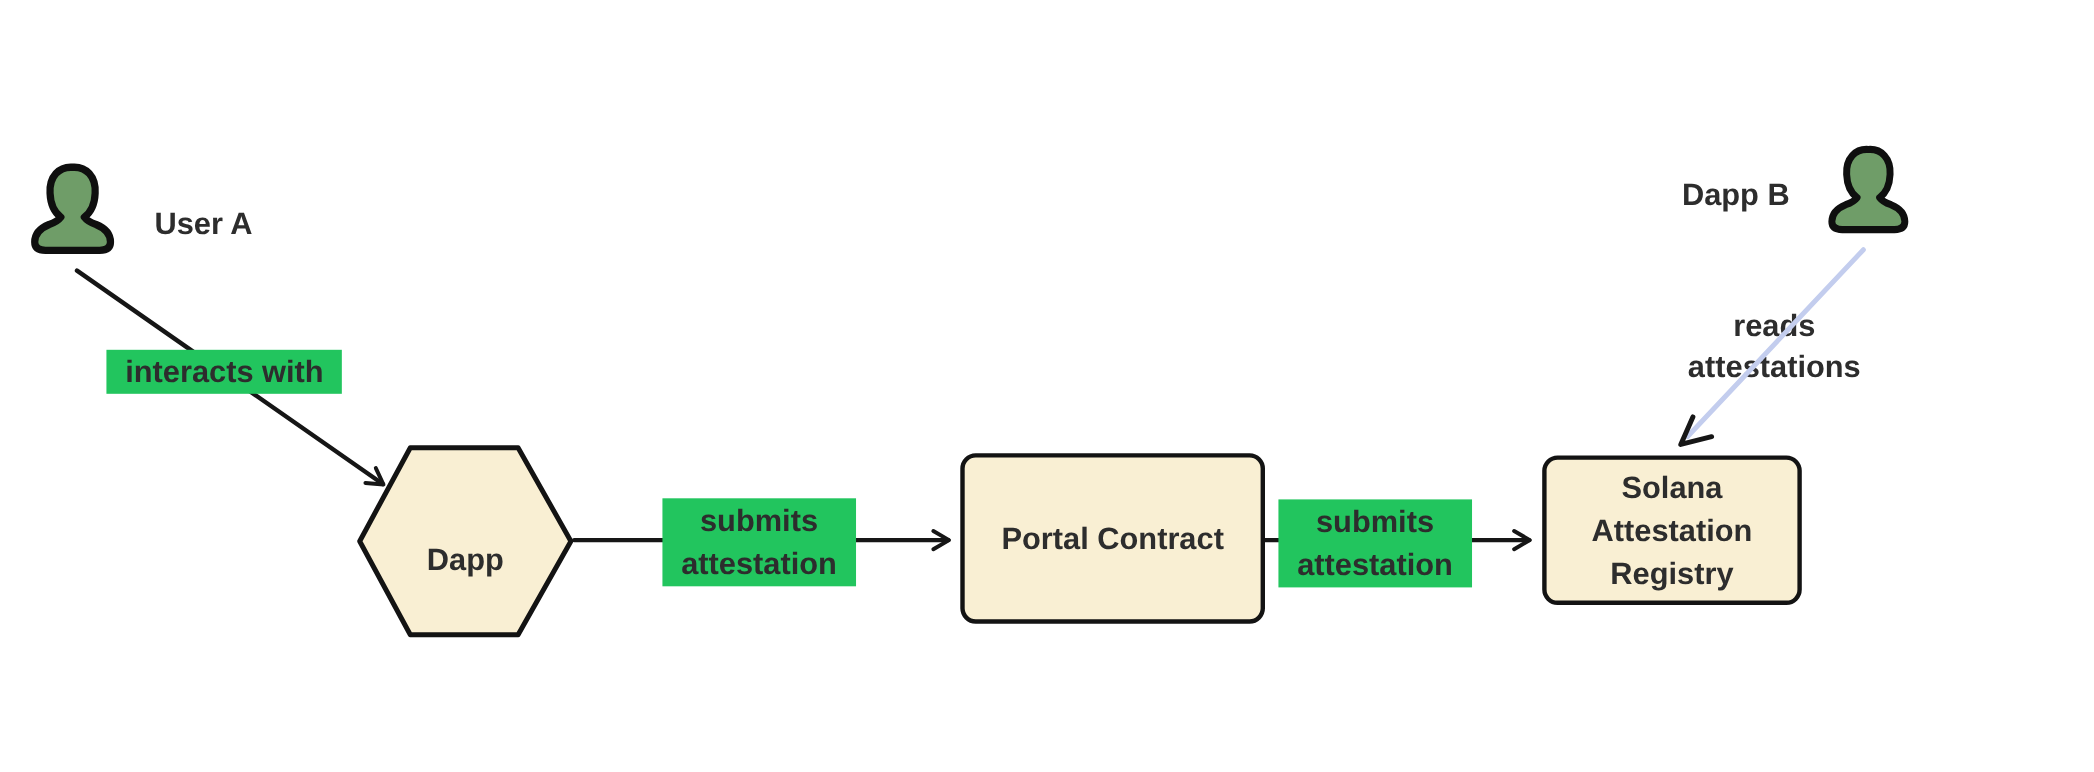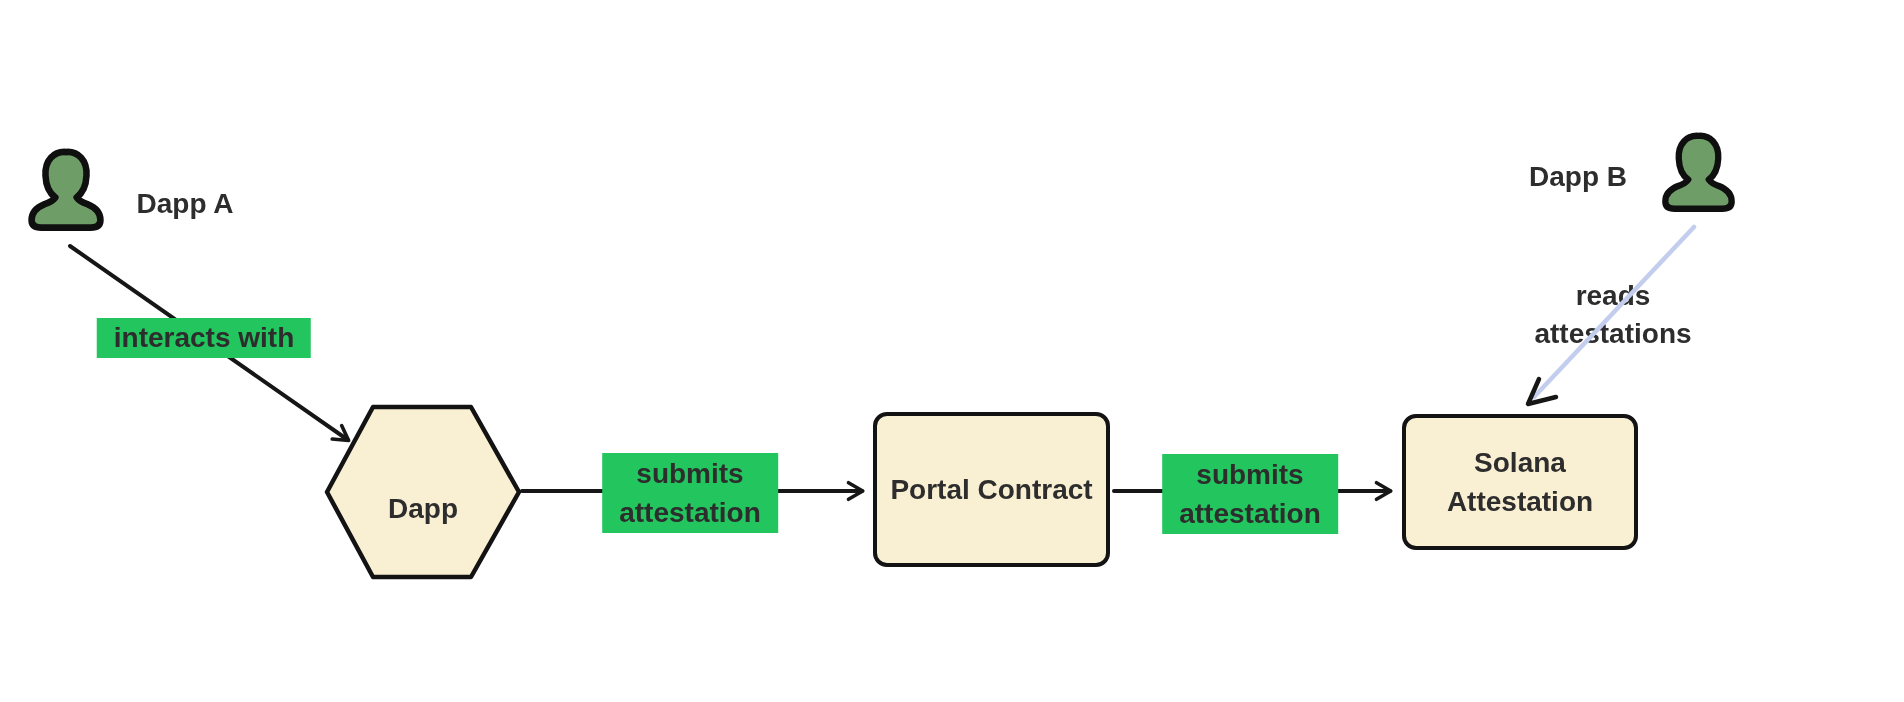--- a/index.html
+++ b/index.html
@@ -89,41 +89,42 @@
     </g>
 
     <g transform="translate(1659,131) scale(0.79,0.81)">
       <path d="M50 6 C65 5, 76 16, 75 34 C74.5 46, 70 55, 63 60 C66 64, 70 66, 76 68
                C86 72, 92 78, 92 87 Q92 96, 80 96 L20 96 Q8 96, 8 87
                C8 78, 14 72, 24 68 C30 66, 34 64, 37 60 C30 55, 25.5 46, 25 34
                C24 16, 35 5, 50 6 Z" fill="#6f9d68" stroke="#0f0f0f" stroke-width="8" stroke-linejoin="round"></path>
     </g>
   </svg>
 
-  <div class="lbl" style="left:185px; top:204px;">Dapp A</div>
+  <div class="lbl" style="left:185px; top:204px;">User A</div>
   <div class="lbl" style="left:1578px; top:177px;">Dapp B</div>
 
   <div class="lbl bg" style="left:204px; top:338px;">interacts with</div>
 
   <div class="lbl bg" style="left:690px; top:493px; line-height:39px;">
     <div>submits</div>
     <div>attestation</div>
   </div>
 
   <div class="lbl bg" style="left:1250px; top:494px; line-height:39px;">
     <div>submits</div>
     <div>attestation</div>
   </div>
 
   <div class="lbl" style="left:423px; top:493px;margin-top:16px;">Dapp</div>
 
-  <div class="node-rect" style="left:873px; top:412px; width:237px; height:155px;">
+  <div class="node-rect" style="left:873px; top:412px; width:277px; height:155px;">
     <span>Portal Contract</span>
   </div>
 
   <div class="node-rect" style="left:1402px; top:414px; width:236px; height:136px;">
     <div class="multiline">
       <div>Solana</div>
       <div>Attestation</div>
+      <div>Registry</div>
     </div>
   </div>
 
 </div>
 
 </body></html>

